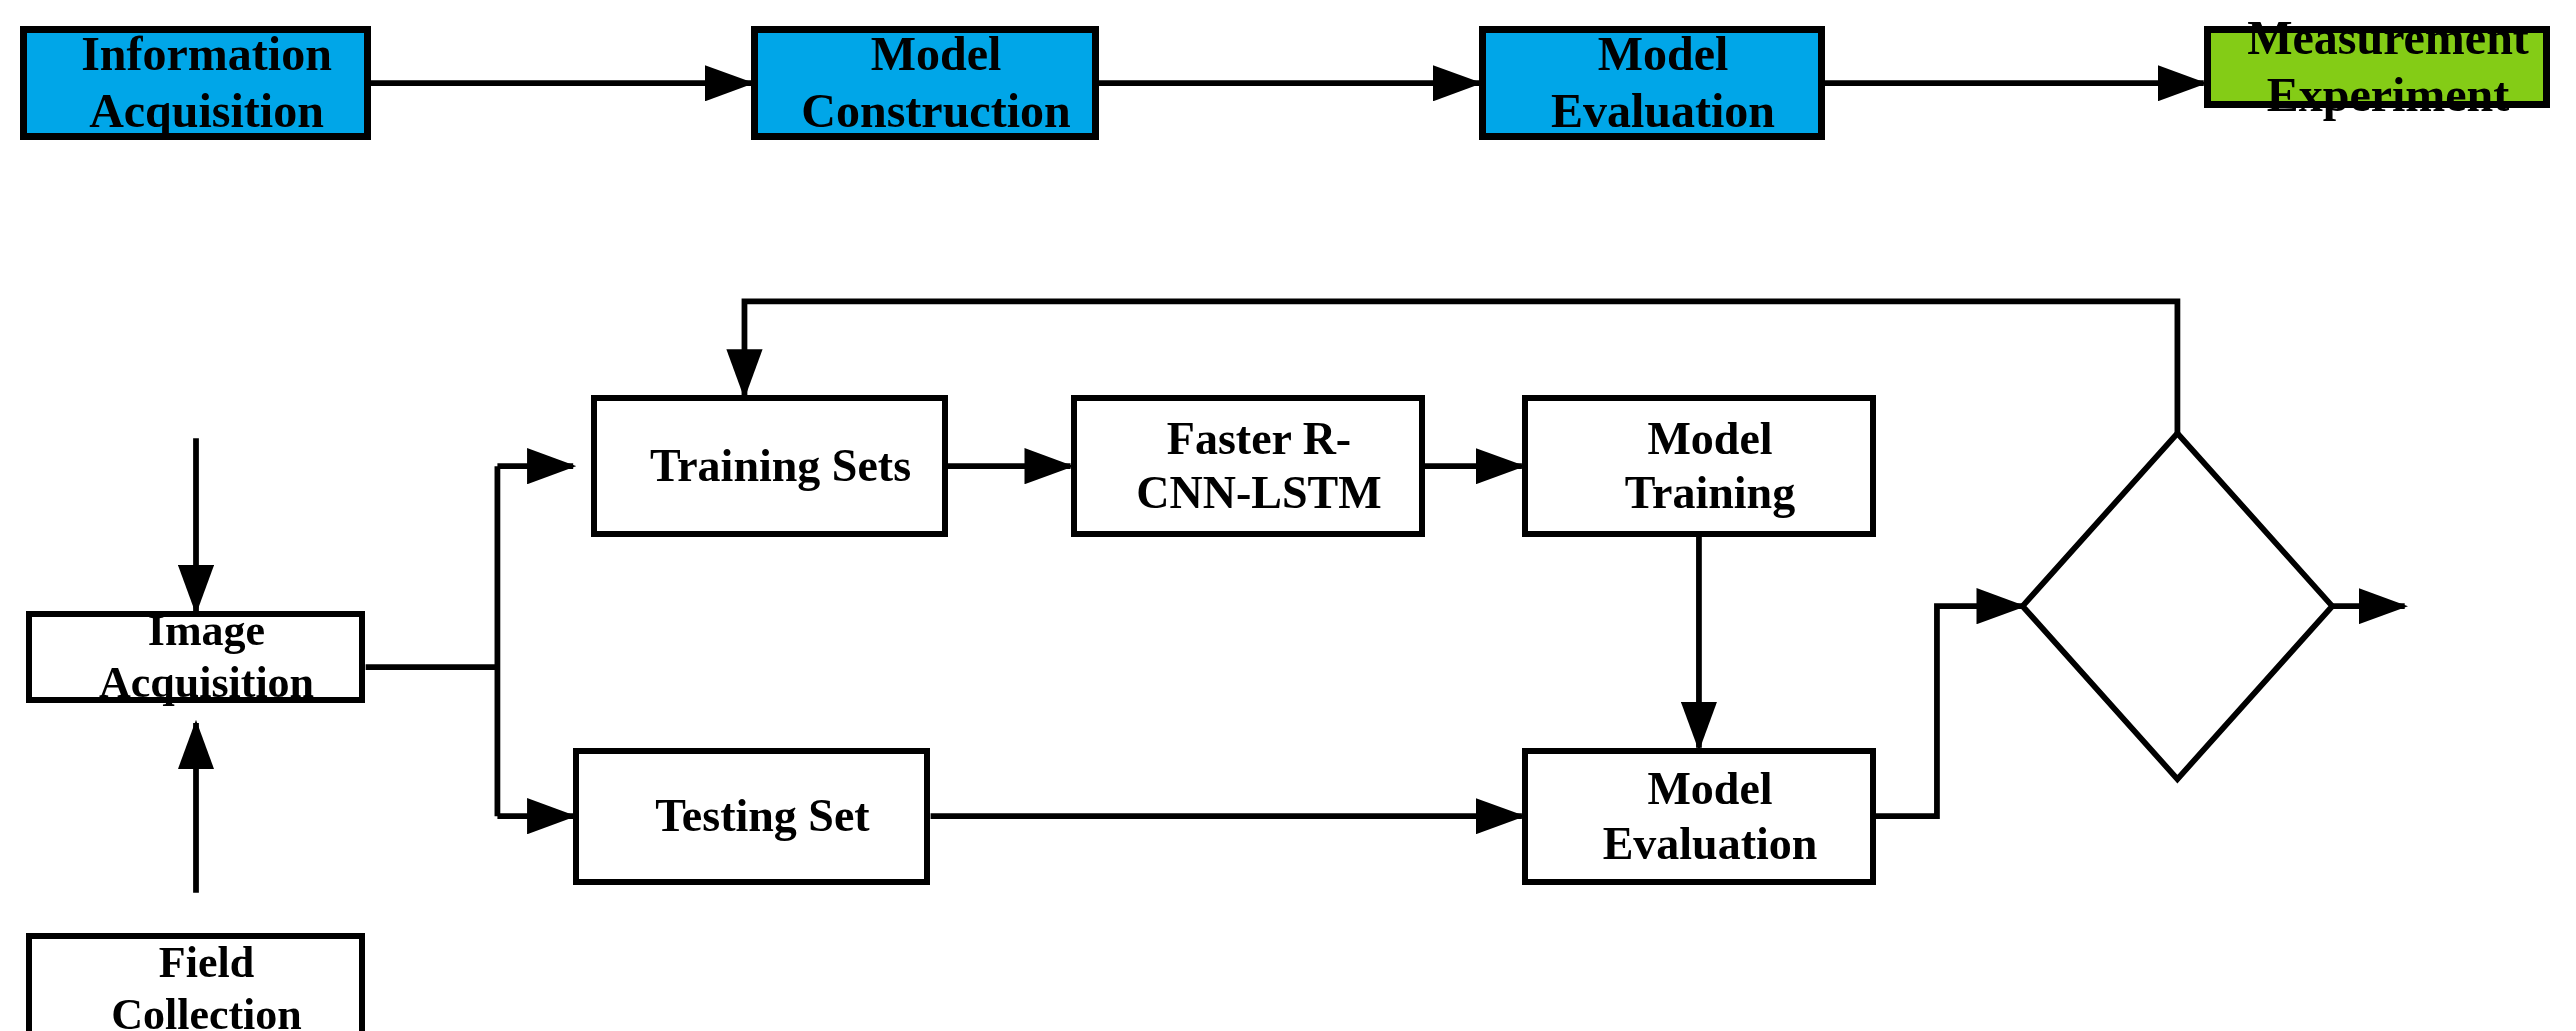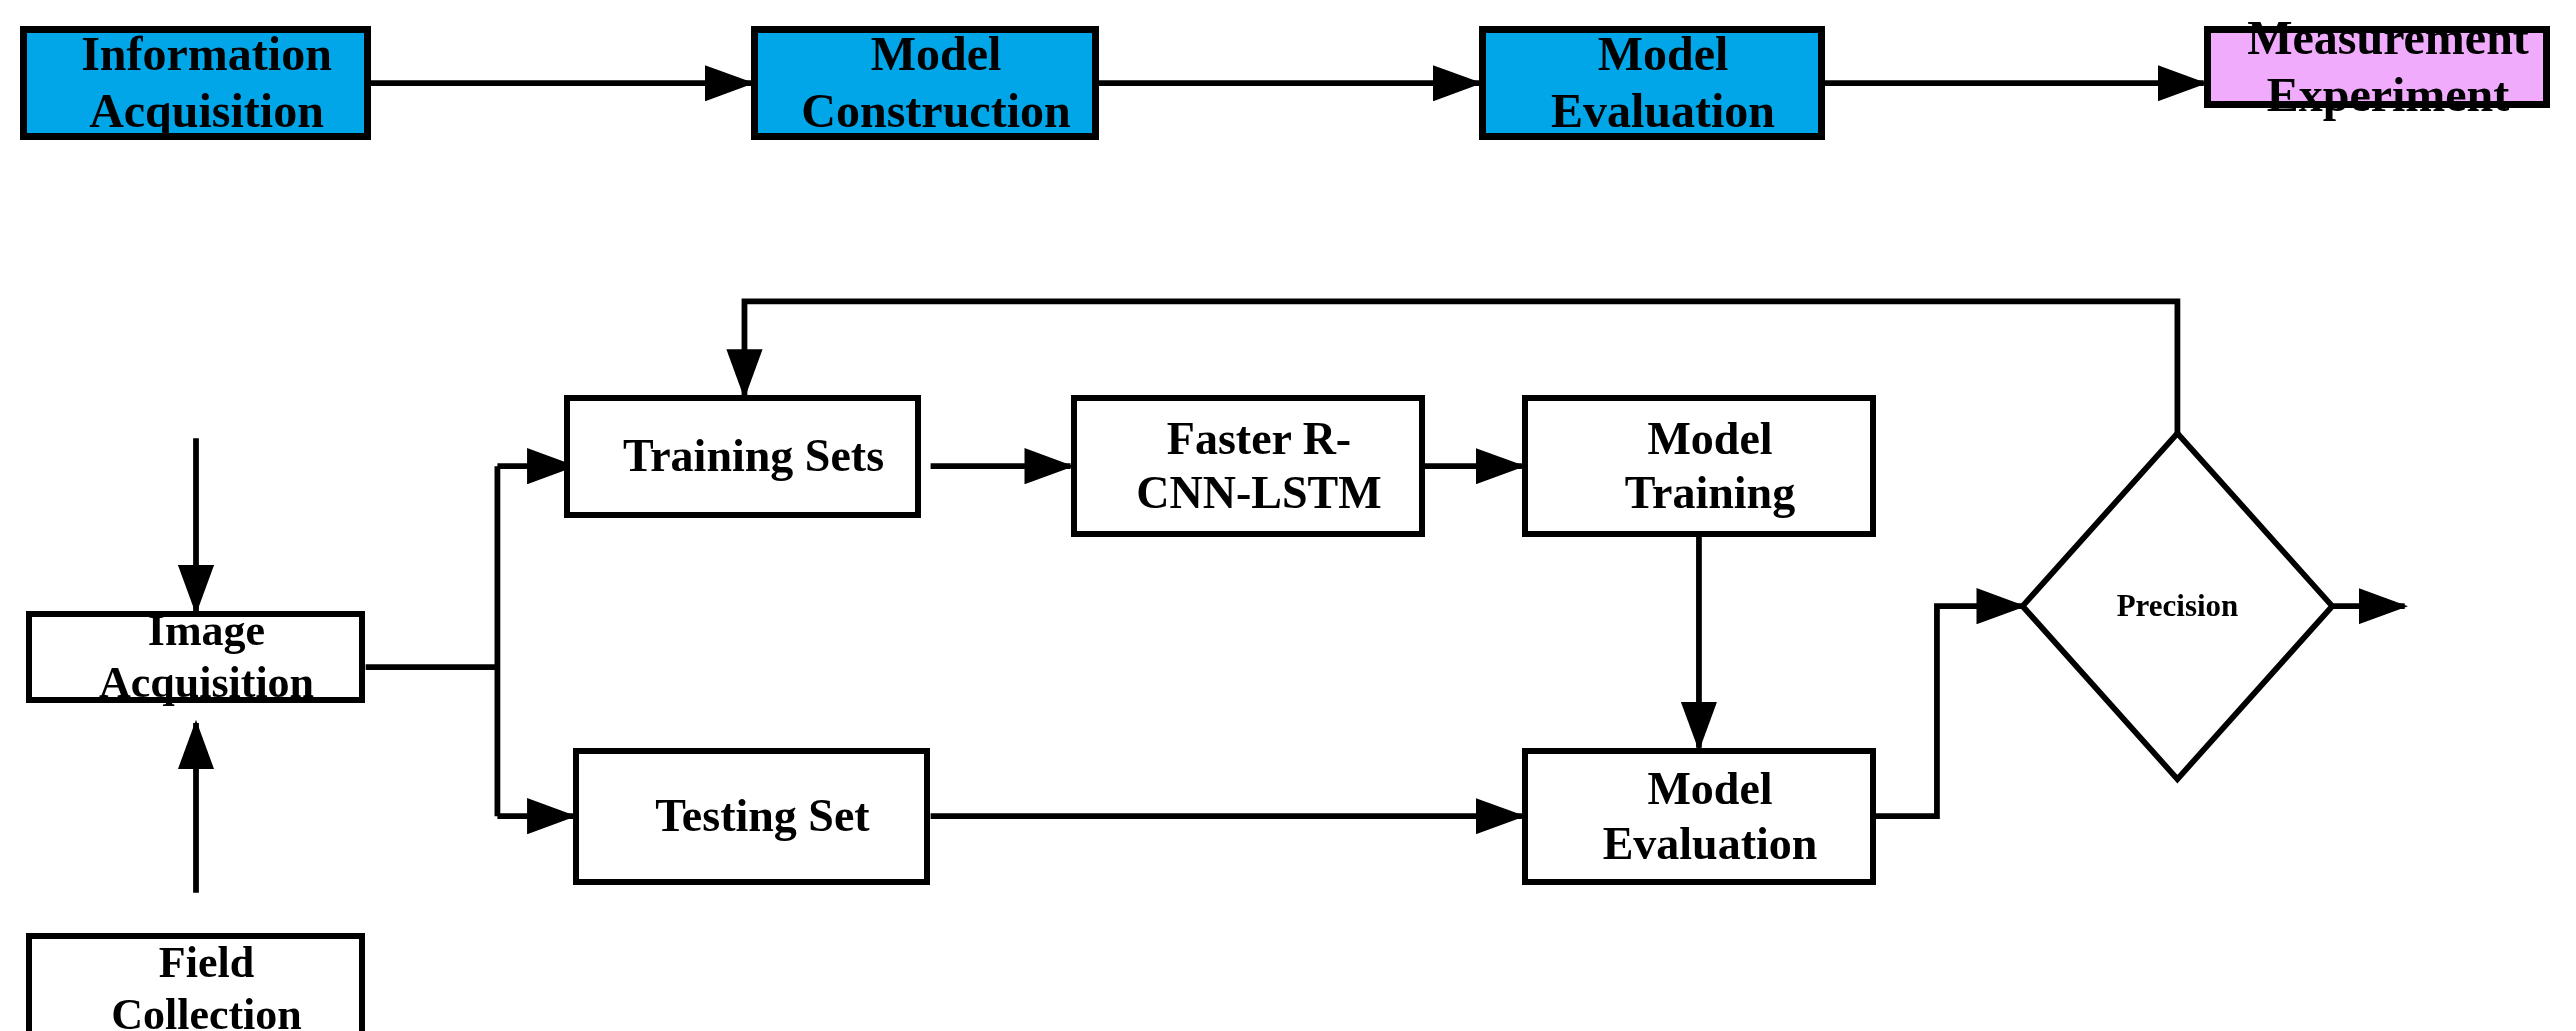--- a/index.html
+++ b/index.html
@@ -69,34 +69,33 @@
 
     <polygon class="shape" points="2456,736 2644,526 2832,736 2644,946"></polygon>
   </svg>
 
   <div class="node process" style="left: 20px; top: 26px; width: 351px; height: 114px; background-color: rgb(0, 166, 232);">Information
 Acquisition</div>
   <div class="node process" style="left: 751px; top: 26px; width: 348px; height: 114px; background-color: rgb(0, 166, 232);">Model
 Construction</div>
   <div class="node process" style="left: 1479px; top: 26px; width: 346px; height: 114px; background-color: rgb(0, 166, 232);">Model
 Evaluation</div>
-  <div class="node process" style="left: 2204px; top: 26px; width: 346px; height: 82px; background-color: #f0abfc; font-family: Liberation Serif, serif;">Measurement
+  <div class="node process" style="left: 2204px; top: 26px; width: 346px; height: 82px; background-color: #84cc16; font-family: Liberation Serif, serif;">Measurement
 Experiment</div>
 
   <div class="node plain" style="left:26px;top:611px;width:339px;height:92px;">Image
 Acquisition</div>
   <div class="node plain" style="left:26px;top:933px;width:339px;height:112px;">Field
 Collection</div>
 
-  <div class="node mid" style="left:564px;top:395px;width:357px;height:123px;">Training Sets</div>
+  <div class="node mid" style="left:591px;top:395px;width:357px;height:142px;">Training Sets</div>
   <div class="node mid" style="left:1071px;top:395px;width:354px;height:142px;">Faster R-
 CNN-LSTM</div>
   <div class="node mid" style="left:1522px;top:395px;width:354px;height:142px;">Model
 Training</div>
   <div class="node mid" style="left:573px;top:748px;width:357px;height:137px;">Testing Set</div>
   <div class="node mid" style="left:1522px;top:748px;width:354px;height:137px;">Model
 Evaluation</div>
 
-  <div class="decision-label" style="left:2054px;top:573px;width:247px;height:66px;">Precision</div>
 
 
 </div>
 
 
 </body></html>

